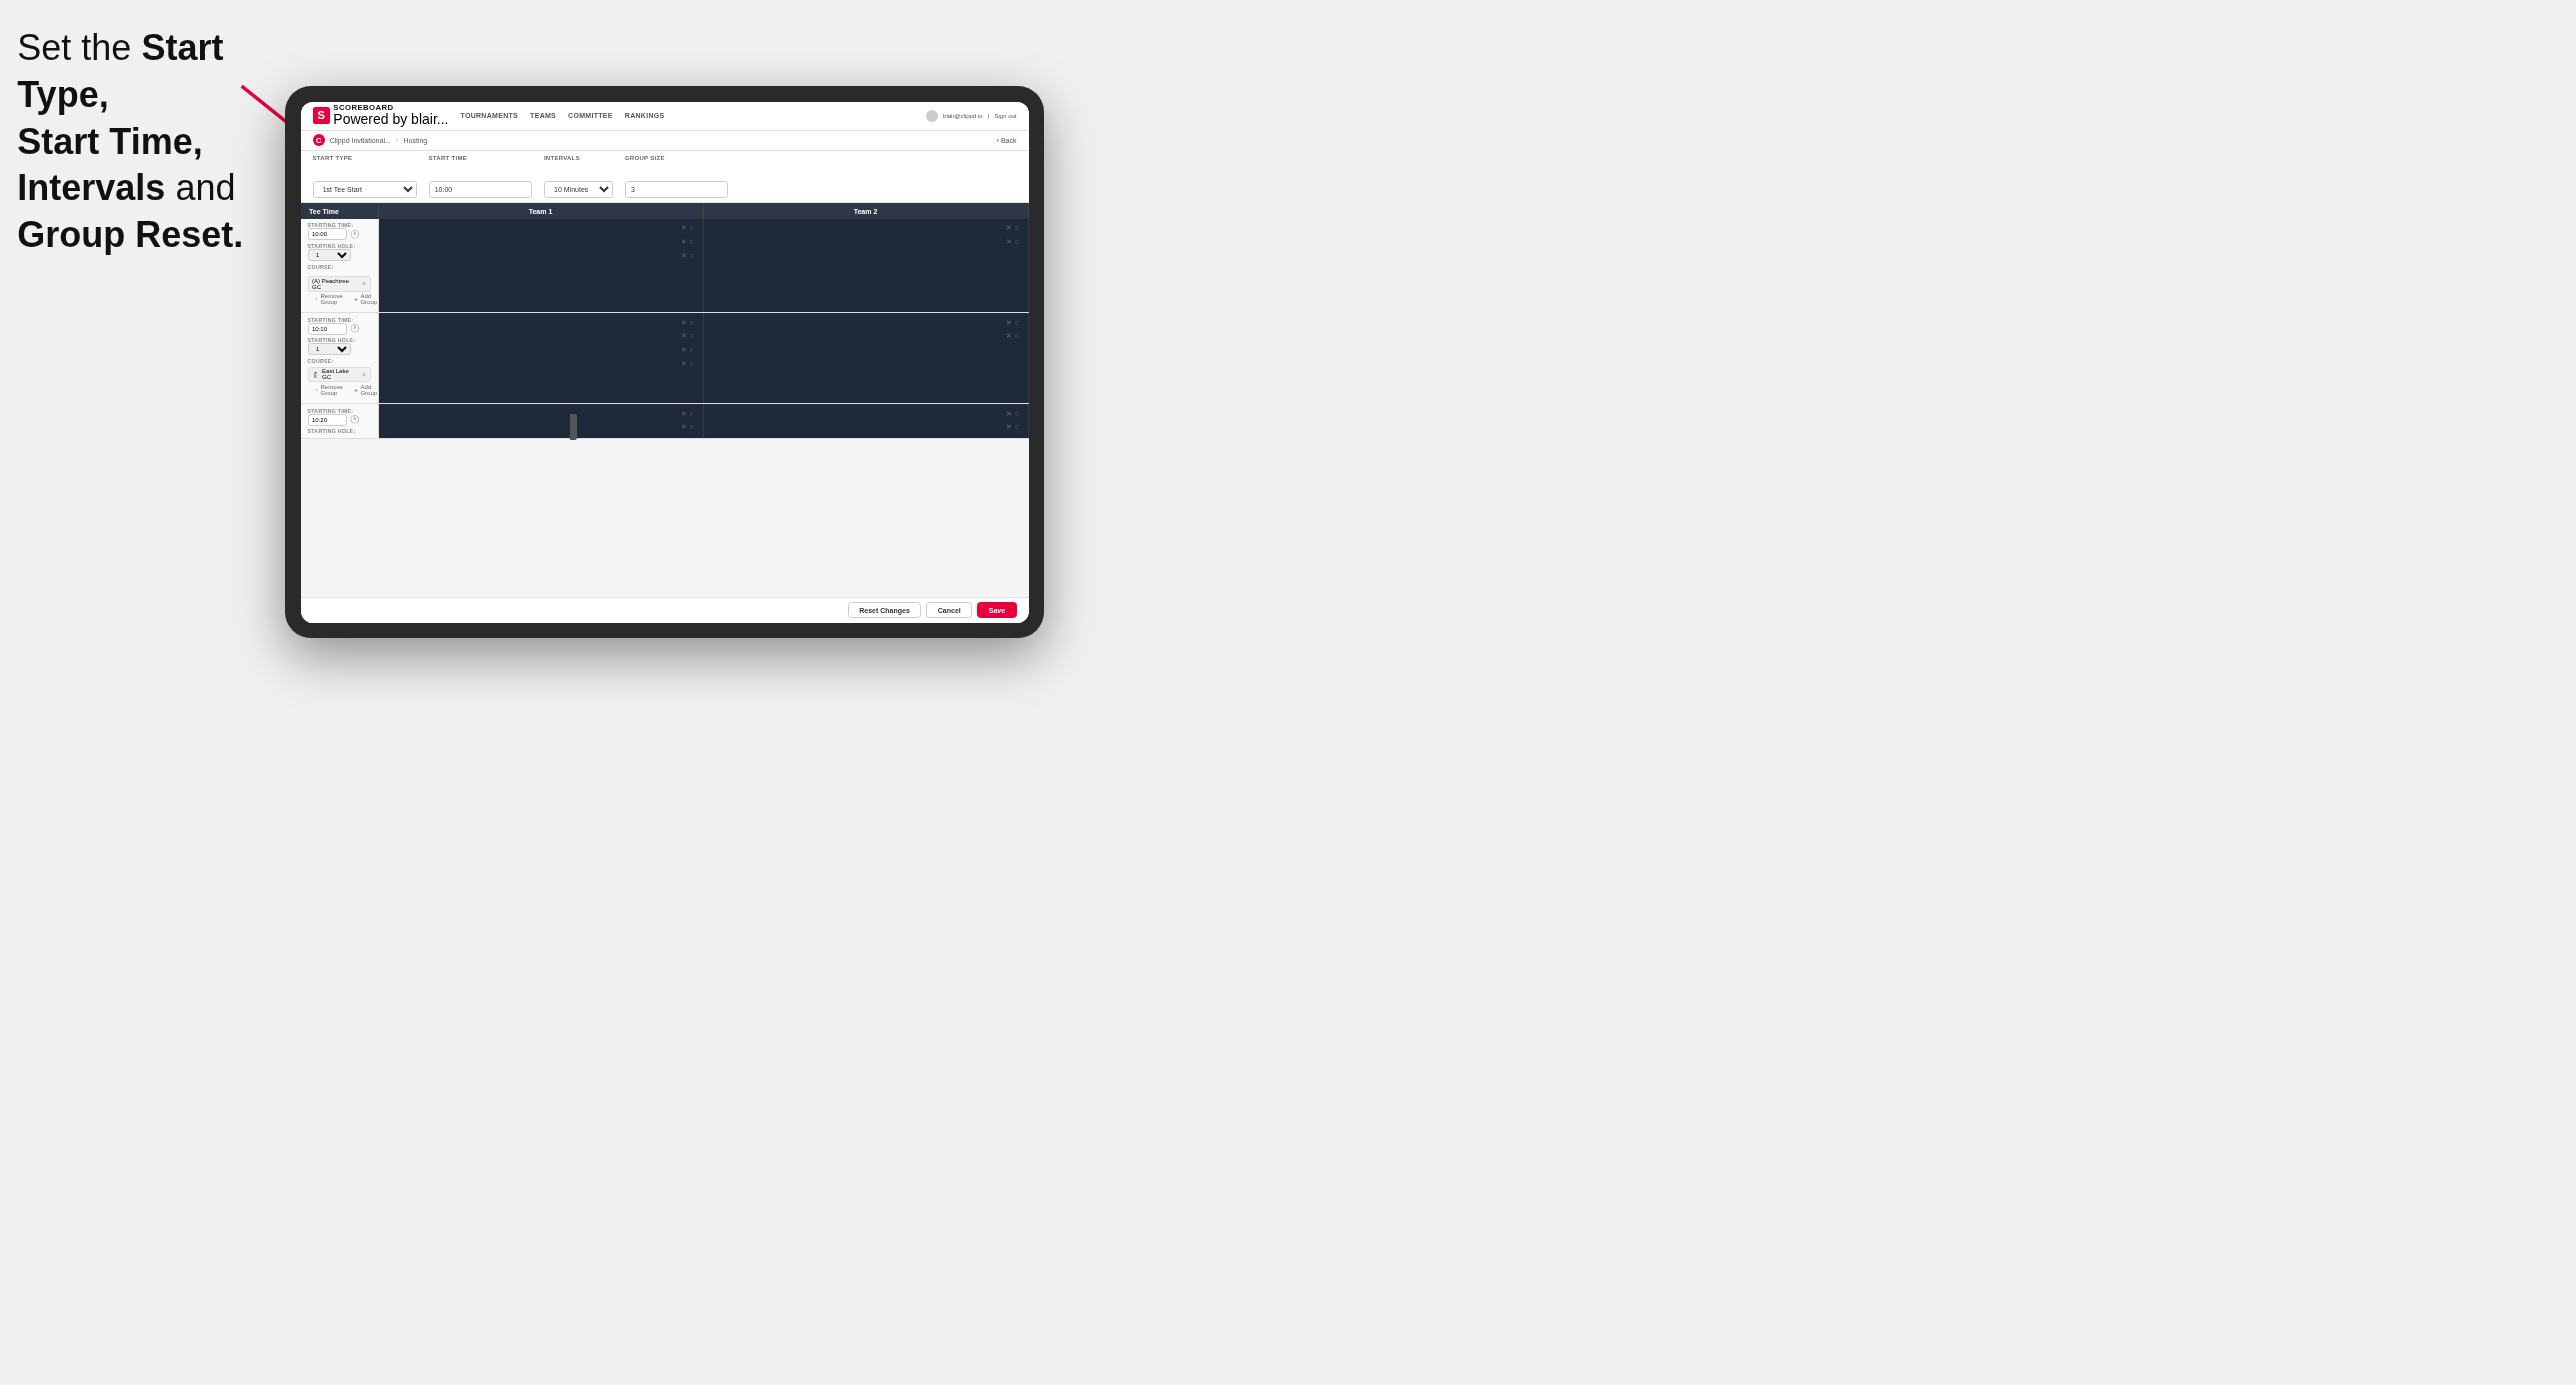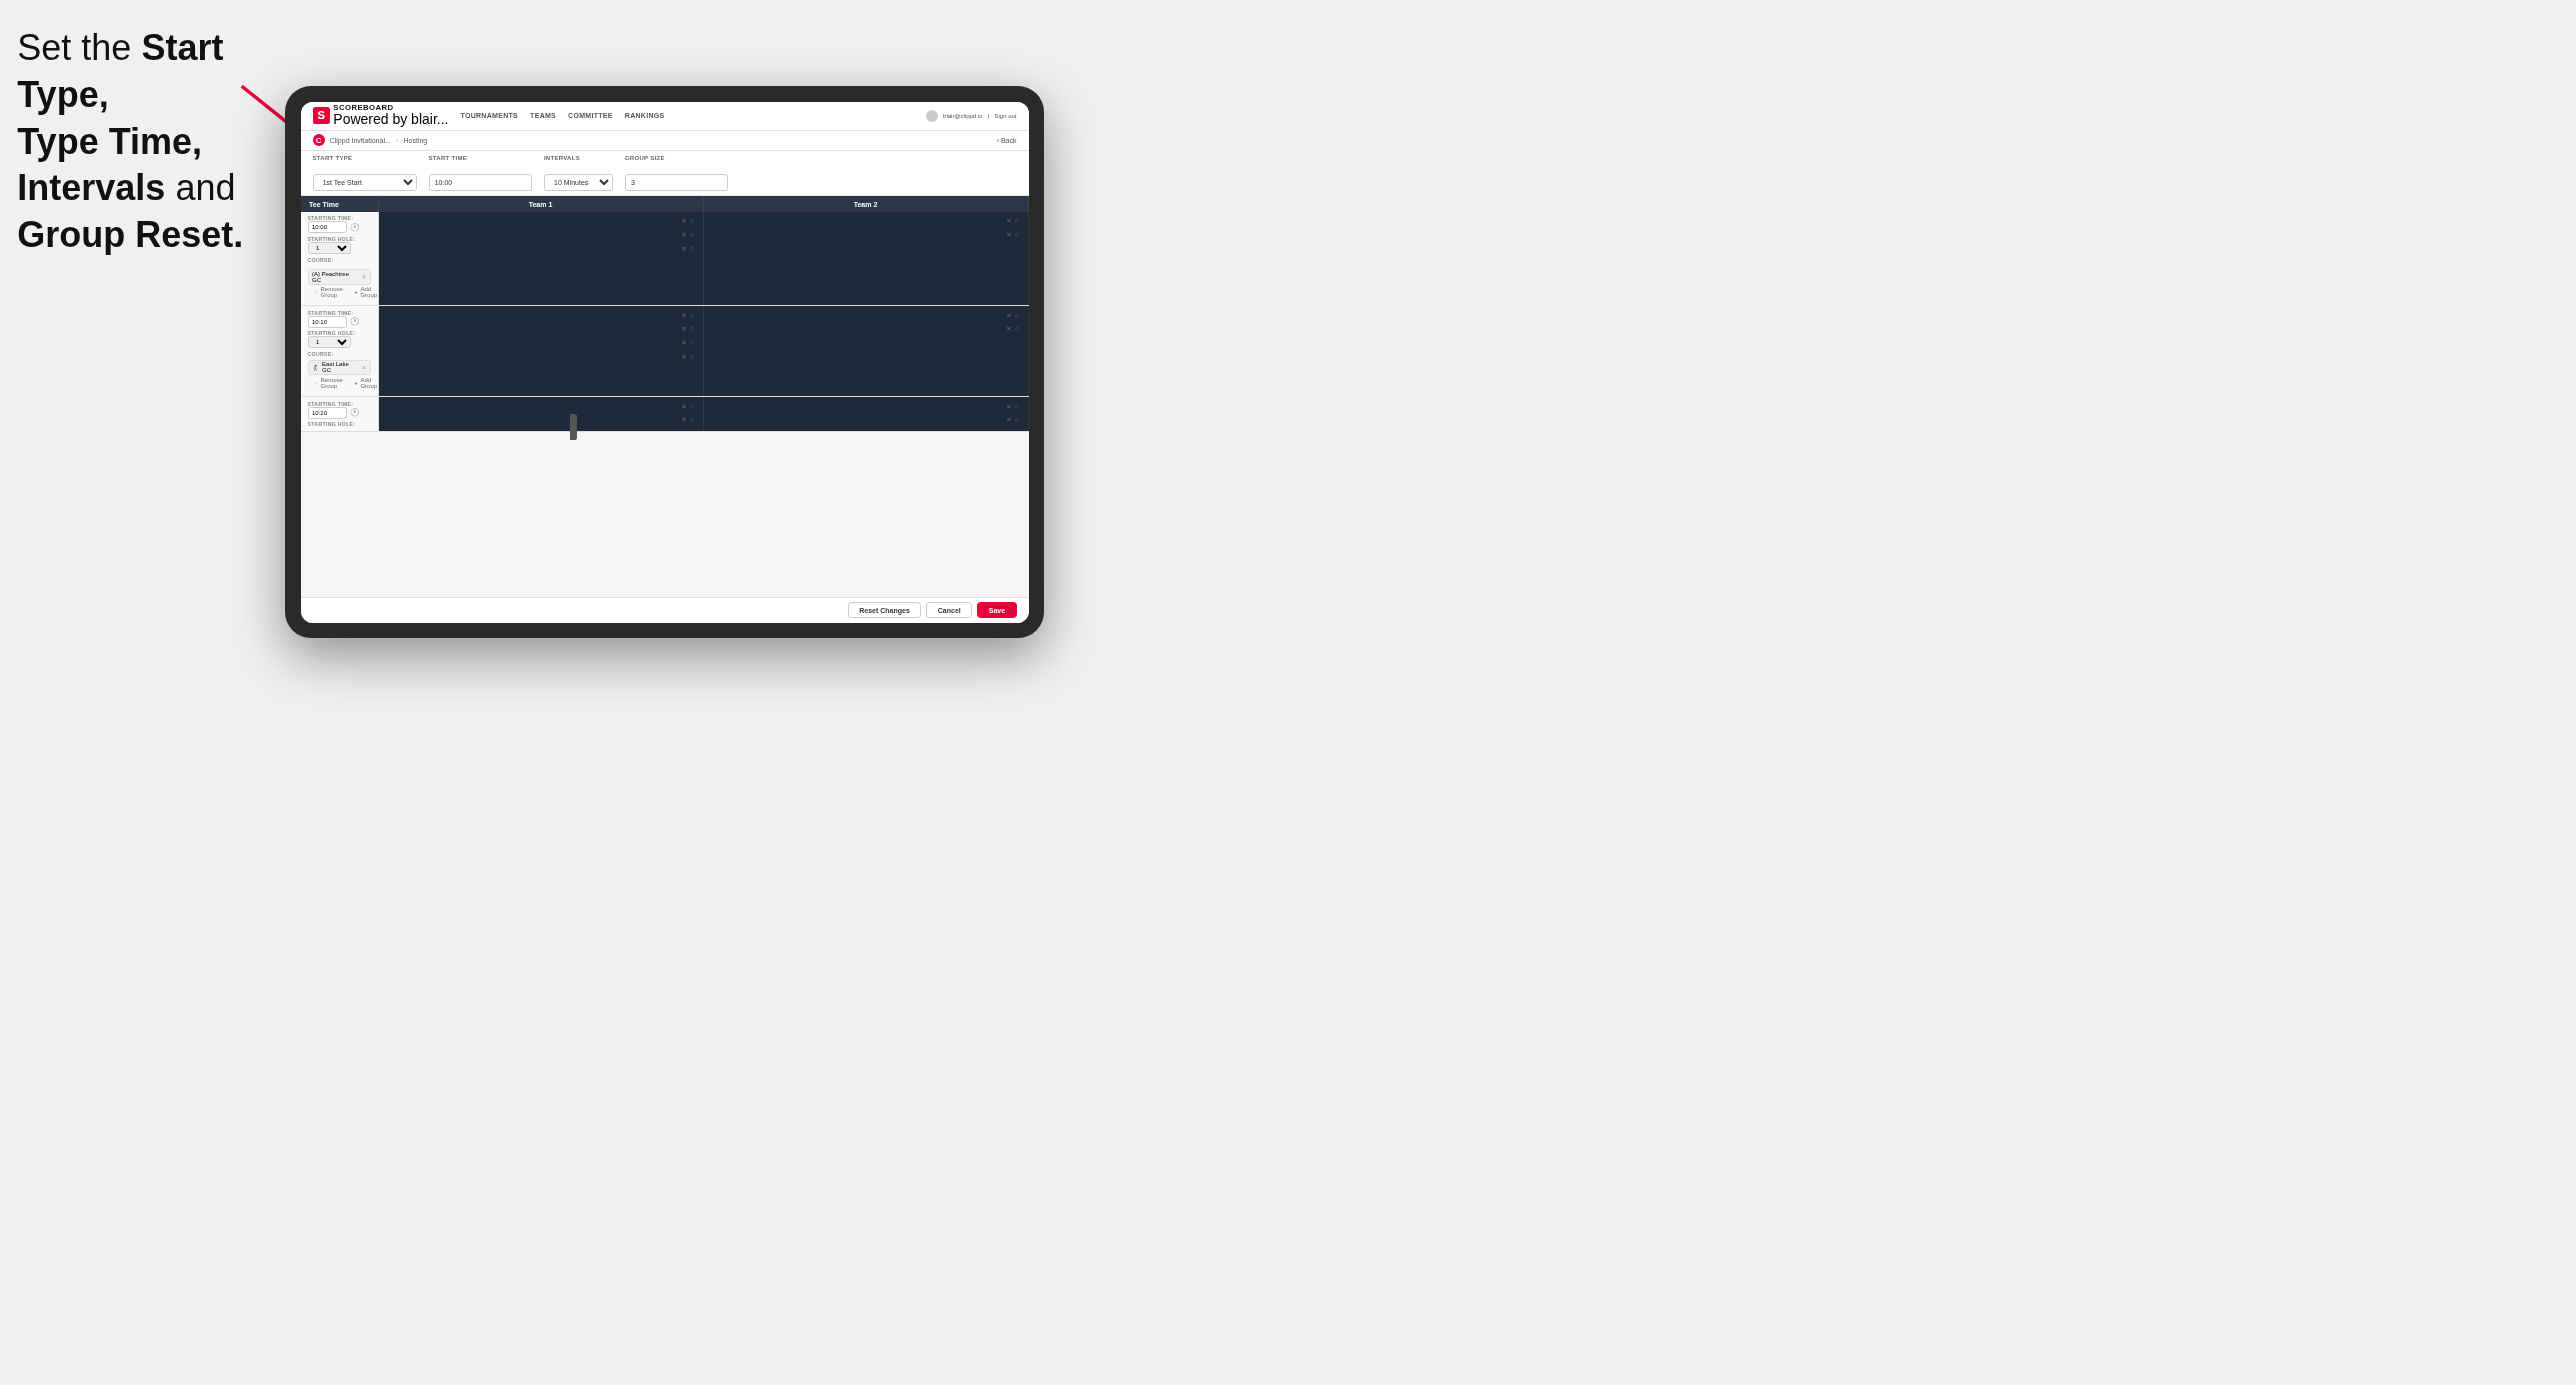--- a/index.html
+++ b/index.html
@@ -152,21 +152,21 @@
       background: #fff;
       border-bottom: 0.9px solid #e0e0e0;
       padding: 4.3px 12px;
       display: flex;
       gap: 12px;
       flex-shrink: 0;
     }
     .config-field {
       display: flex;
       flex-direction: column;
-      gap: 13px;
+      gap: 20px;
     }
     .config-field label {
       font-size: 6px;
       color: #666;
       font-weight: 600;
       text-transform: uppercase;
       letter-spacing: 0.3px;
     }
     .config-field select, .config-field input {
       border: 0.9px solid #ccc;
@@ -429,21 +429,21 @@
       height: 26px;
       background: #555;
       border-radius: 0 2.6px 2.6px 0;
     }
   </style>
 </head>
 <body>
 
 <div class="annotation">
   <span>Set the <b>Start Type,</b></span><br>
-  <b>Type Time,</b><br>
+  <b>Start Time,</b><br>
   <b><span>Intervals</span></b><span> and</span><br>
   <b>Group Reset.</b>
 </div>
 
 <svg class="arrow-svg" viewBox="0 0 280 230" xmlns="http://www.w3.org/2000/svg">
   <defs>
     <marker id="arrowhead" markerWidth="10" markerHeight="7" refX="0" refY="3.5" orient="auto">
       <polygon points="0 0, 10 3.5, 0 7" fill="#e8003d"></polygon>
     </marker>
   </defs>

